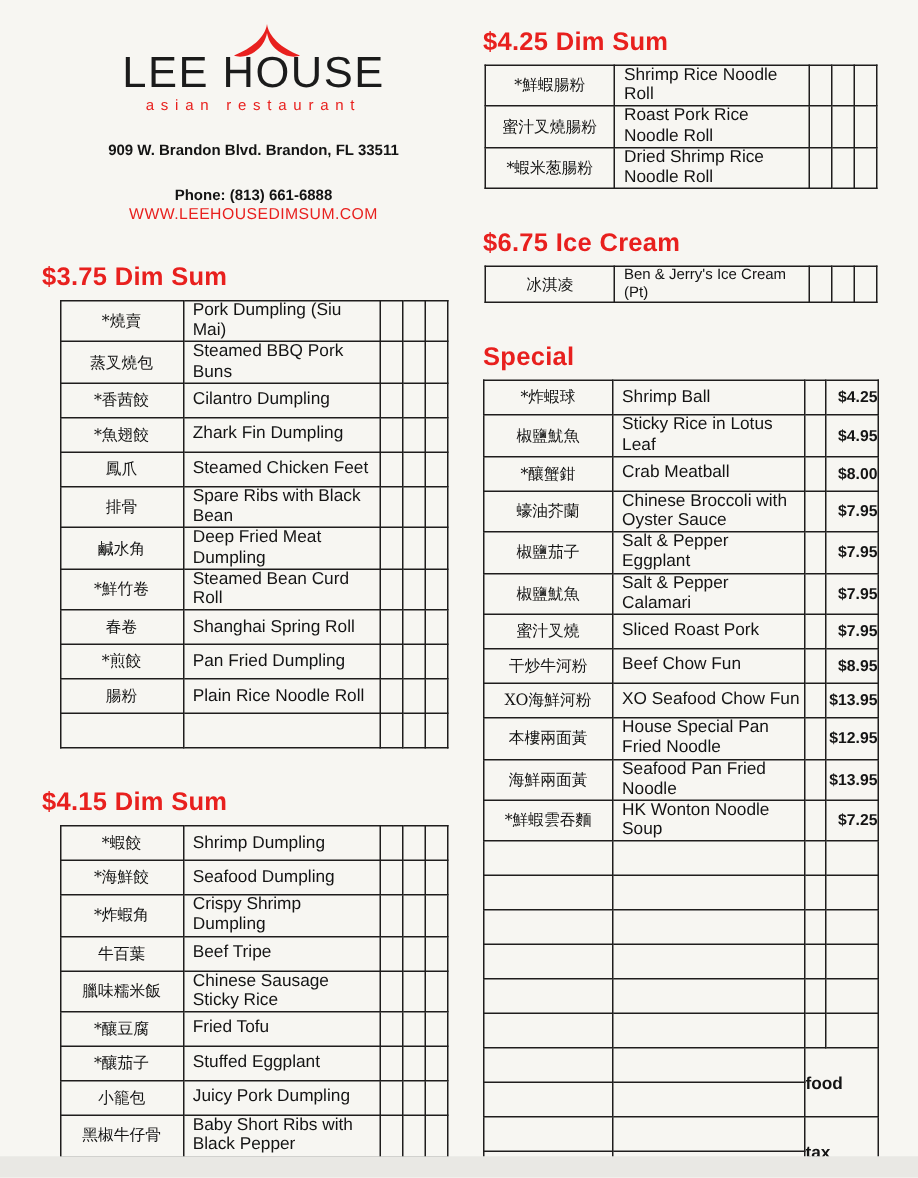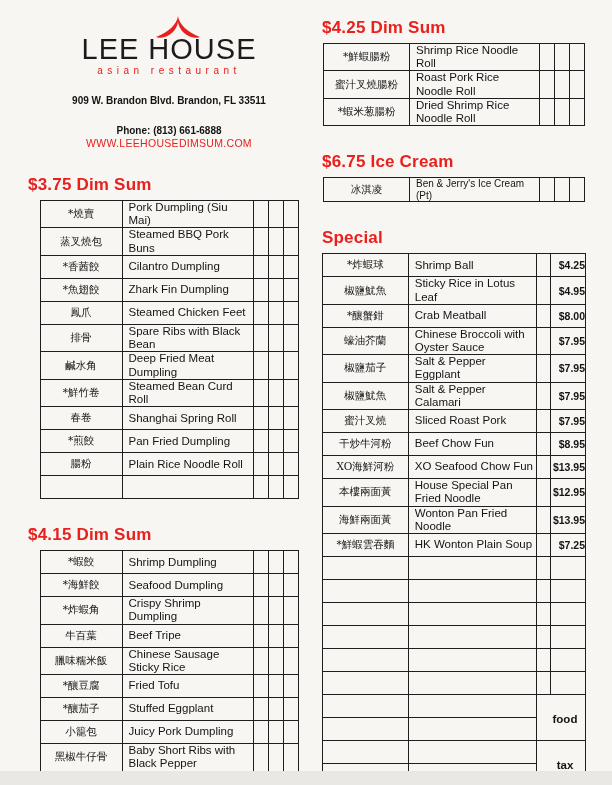--- a/index.html
+++ b/index.html
@@ -48,22 +48,22 @@
   td.zh{
     font-family:"DejaVu Serif","DejaVu Sans",serif;
     font-size:10.5px;text-align:center;padding:0 1px;white-space:nowrap;
   }
   td.en{
     font-weight:normal;font-size:11.5px;padding:0 2px 0 6px;line-height:1.15;
     font-family:"Liberation Sans",sans-serif;
   }
   td.price{font-weight:bold;font-size:10.5px;text-align:right;padding-left:2px;white-space:nowrap;}
   td.summary{
-    font-weight:bold;font-size:11.5px;text-align:center;vertical-align:top;
-    padding:3px 4px 0 12px;
+    font-weight:bold;font-size:11.5px;text-align:left;vertical-align:top;
+    padding:3px 4px 0 0;
   }
   table.ice td.en{font-size:10px;}
 </style>
 </head>
 <body>
 
 <div class="page">
 
   <div class="col-left">
 
@@ -380,27 +380,27 @@
             <td class="price">$13.95</td>
           </tr>
           <tr>
             <td class="zh">本樓兩面黃</td>
             <td class="en">House Special Pan Fried Noodle</td>
             <td class="check"></td>
             <td class="price">$12.95</td>
           </tr>
           <tr>
             <td class="zh">海鮮兩面黃</td>
-            <td class="en">Wonton Pan Fried Noodle</td>
+            <td class="en">Seafood Pan Fried Noodle</td>
             <td class="check"></td>
             <td class="price">$13.95</td>
           </tr>
           <tr>
             <td class="zh">*鮮蝦雲吞麵</td>
-            <td class="en">HK Wonton Plain Soup</td>
+            <td class="en">HK Wonton Noodle Soup</td>
             <td class="check"></td>
             <td class="price">$7.25</td>
           </tr>
           <tr>
             <td class="zh"></td>
             <td class="en"></td>
             <td class="check"></td>
             <td class="price"></td>
           </tr>
           <tr>

